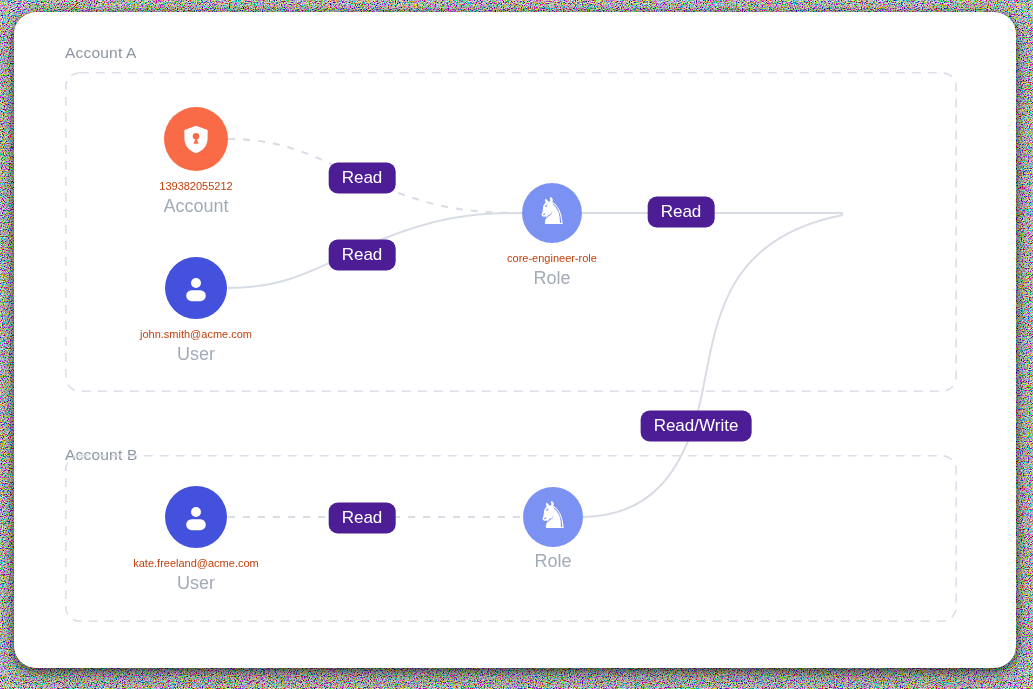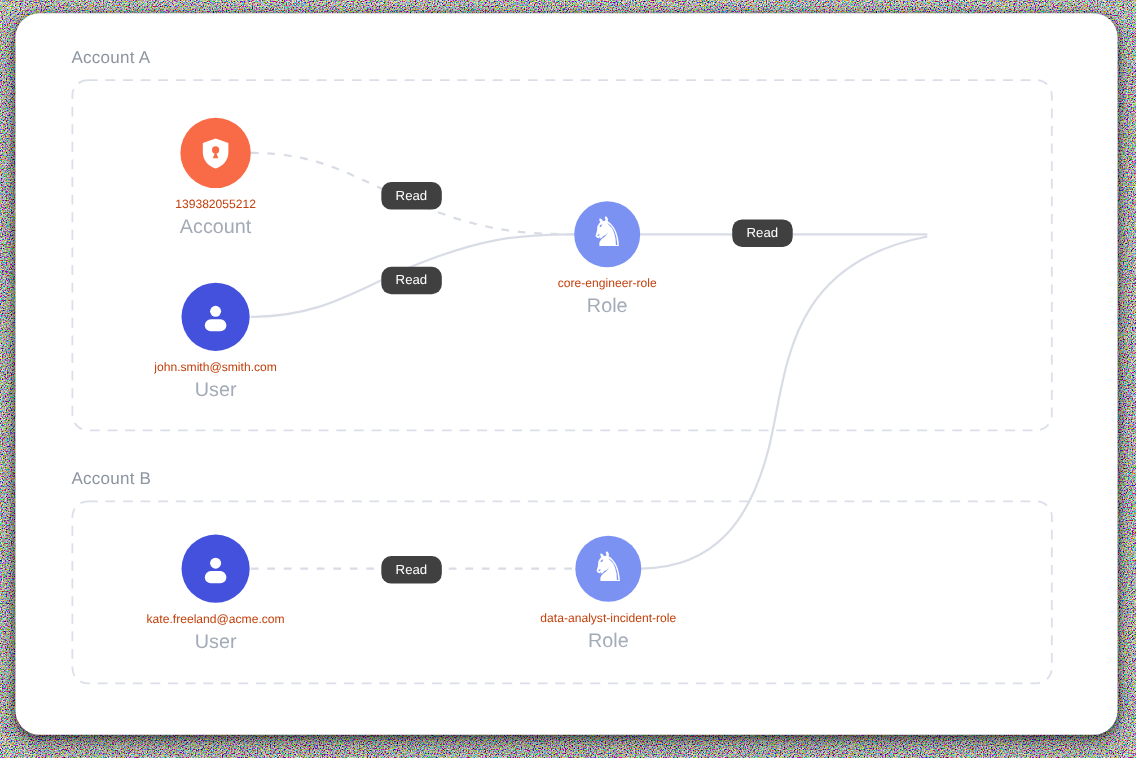--- a/index.html
+++ b/index.html
@@ -35,22 +35,22 @@
   .circle.orange { width:64px; height:64px; background:#f96b46; }
   .circle.indigo { width:62px; height:62px; background:#4351dd; }
   .circle.periwinkle { width:60px; height:60px; background:#7c92f3; }
   .circle.green { width:62px; height:62px; background:#28a87b; }
   .node .title { margin-top:9px; font-size:11px; color:#c2410c; white-space:nowrap; }
   .node .title.bold { font-weight:bold; }
   .node .subtitle { margin-top:4px; font-size:18px; color:#a3abb8; }
 
   .badge {
     position:absolute; transform:translate(-50%,-50%);
-    background:#404040; color:#ffffff; font-size:12px;
-    padding:5px 13px 6px; border-radius:9px; white-space:nowrap;margin-left:12px;
+    background:#4c1d95; color:#ffffff; font-size:17px;
+    padding:5px 13px 6px; border-radius:9px; white-space:nowrap;
   }
 
   .knight-glyph { color:#ffffff; font-size:37px; line-height:1; font-family:"DejaVu Sans", sans-serif; margin-top:-3px; }
 </style>
 </head>
 <body>
 
 <div class="stage">
 
   <svg class="noise-bg" width="1033" height="689" aria-hidden="true">
@@ -59,21 +59,21 @@
       <feColorMatrix type="matrix" values="3 0 0 0 -1  0 3 0 0 -1  0 0 3 0 -1  0 0 0 0 1"></feColorMatrix>
     </filter>
     <rect width="100%" height="100%" filter="url(#staticNoise)"></rect>
   </svg>
 
   <div class="card"></div>
 
   <div class="layer">
 
     <div class="group-label" style="left:65px; top:44px;">Account A</div>
-    <div class="group-label" style="left:65px; top:427px;">Account B</div>
+    <div class="group-label" style="left:65px; top:446px;">Account B</div>
 
     <svg class="graph" viewBox="0 0 1033 689">
       <rect class="group-box" x="65.8" y="72.8" width="890.4" height="318.4" rx="14" stroke-dasharray="9 7"></rect>
       <rect class="group-box" x="65.8" y="455.8" width="890.4" height="165.4" rx="14" stroke-dasharray="9 7"></rect>
 
       <path class="edge dashed" d="M 228 139 C 295 139 325 164 380 186 C 435 208 468 213 522 213"></path>
       <path class="edge" d="M 228 288 C 295 288 325 262 380 240 C 435 218 468 213 522 213"></path>
       <path class="edge" d="M 582 213 L 843 213"></path>
       <path class="edge dashed" d="M 228 517 L 523 517"></path>
       <path class="edge" d="M 583 517 C 652 516 683 470 699 407 C 716 338 713 240 843 215"></path>
@@ -91,21 +91,21 @@
       <div class="subtitle">Account</div>
     </div>
 
     <div class="node" style="left:66px; top:257px;">
       <div class="circle indigo">
         <svg width="36" height="36" viewBox="0 0 36 36">
           <circle cx="18" cy="13" r="5" fill="#ffffff"></circle>
           <rect x="8.2" y="20.2" width="19.6" height="11" rx="5.5" fill="#ffffff"></rect>
         </svg>
       </div>
-      <div class="title">john.smith@smith.com</div>
+      <div class="title">john.smith@acme.com</div>
       <div class="subtitle">User</div>
     </div>
 
     <div class="node" style="left:422px; top:183px;">
       <div class="circle periwinkle">
         <span class="knight-glyph">♞</span>
       </div>
       <div class="title">core-engineer-role</div>
       <div class="subtitle">Role</div>
     </div>
@@ -119,23 +119,23 @@
         </svg>
       </div>
       <div class="title">kate.freeland@acme.com</div>
       <div class="subtitle">User</div>
     </div>
 
     <div class="node" style="left:423px; top:487px;">
       <div class="circle periwinkle">
         <span class="knight-glyph">♞</span>
       </div>
-      <div class="title">data-analyst-incident-role</div>
       <div class="subtitle">Role</div>
     </div>
 
     <div class="badge" style="left:362px; top:178px;">Read</div>
     <div class="badge" style="left:362px; top:255px;">Read</div>
     <div class="badge" style="left:681px; top:212px;">Read</div>
     <div class="badge" style="left:362px; top:518px;">Read</div>
+    <div class="badge" style="left:696px; top:426px;">Read/Write</div>
 
   </div>
 </div>
 
 </body></html>

